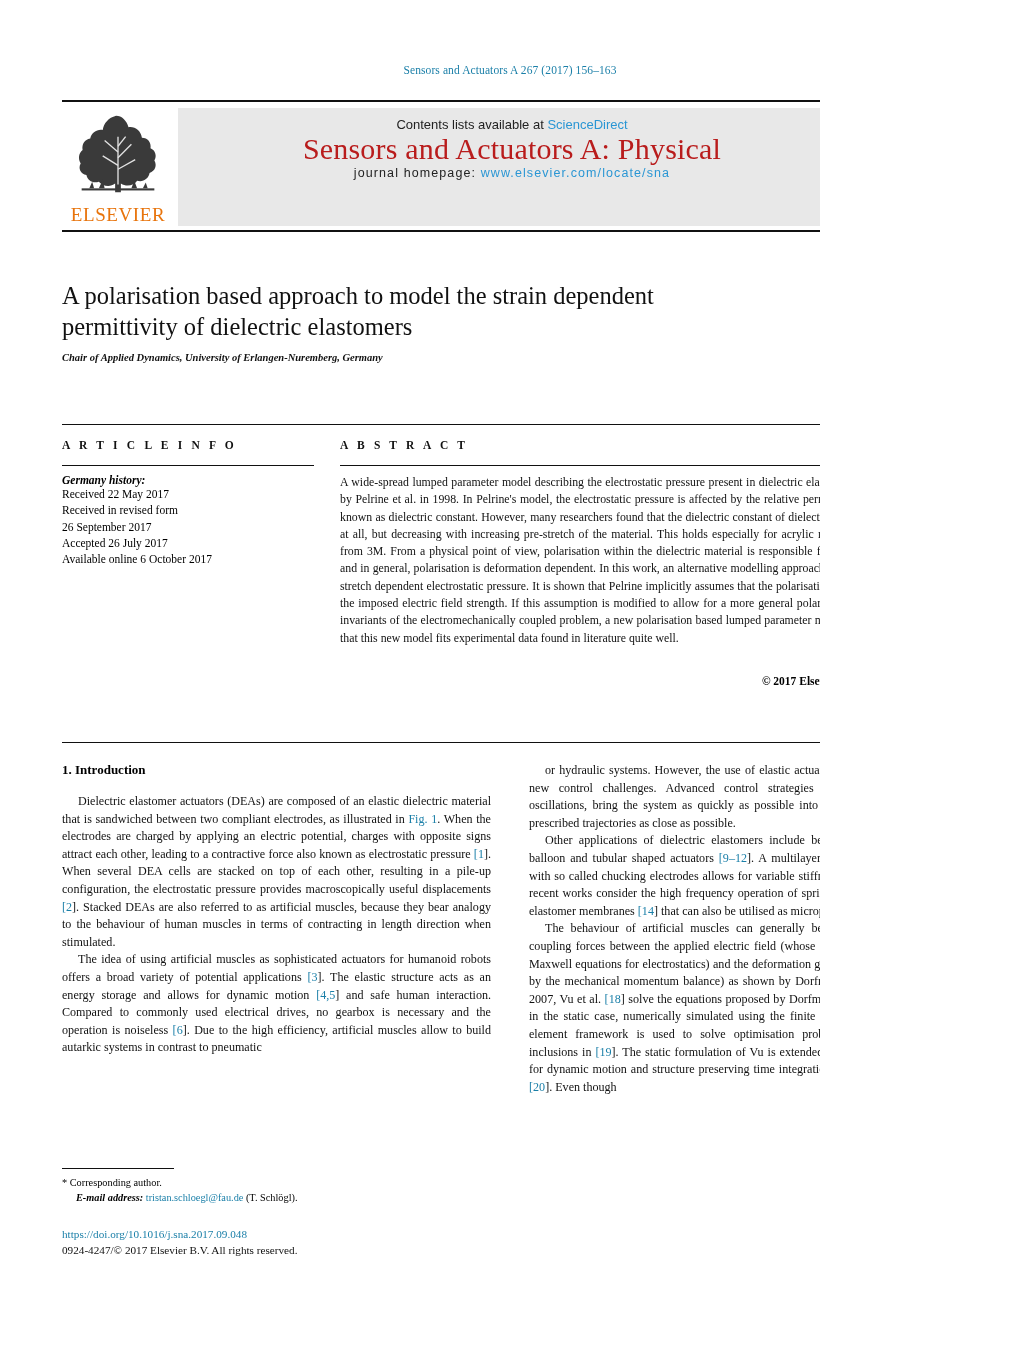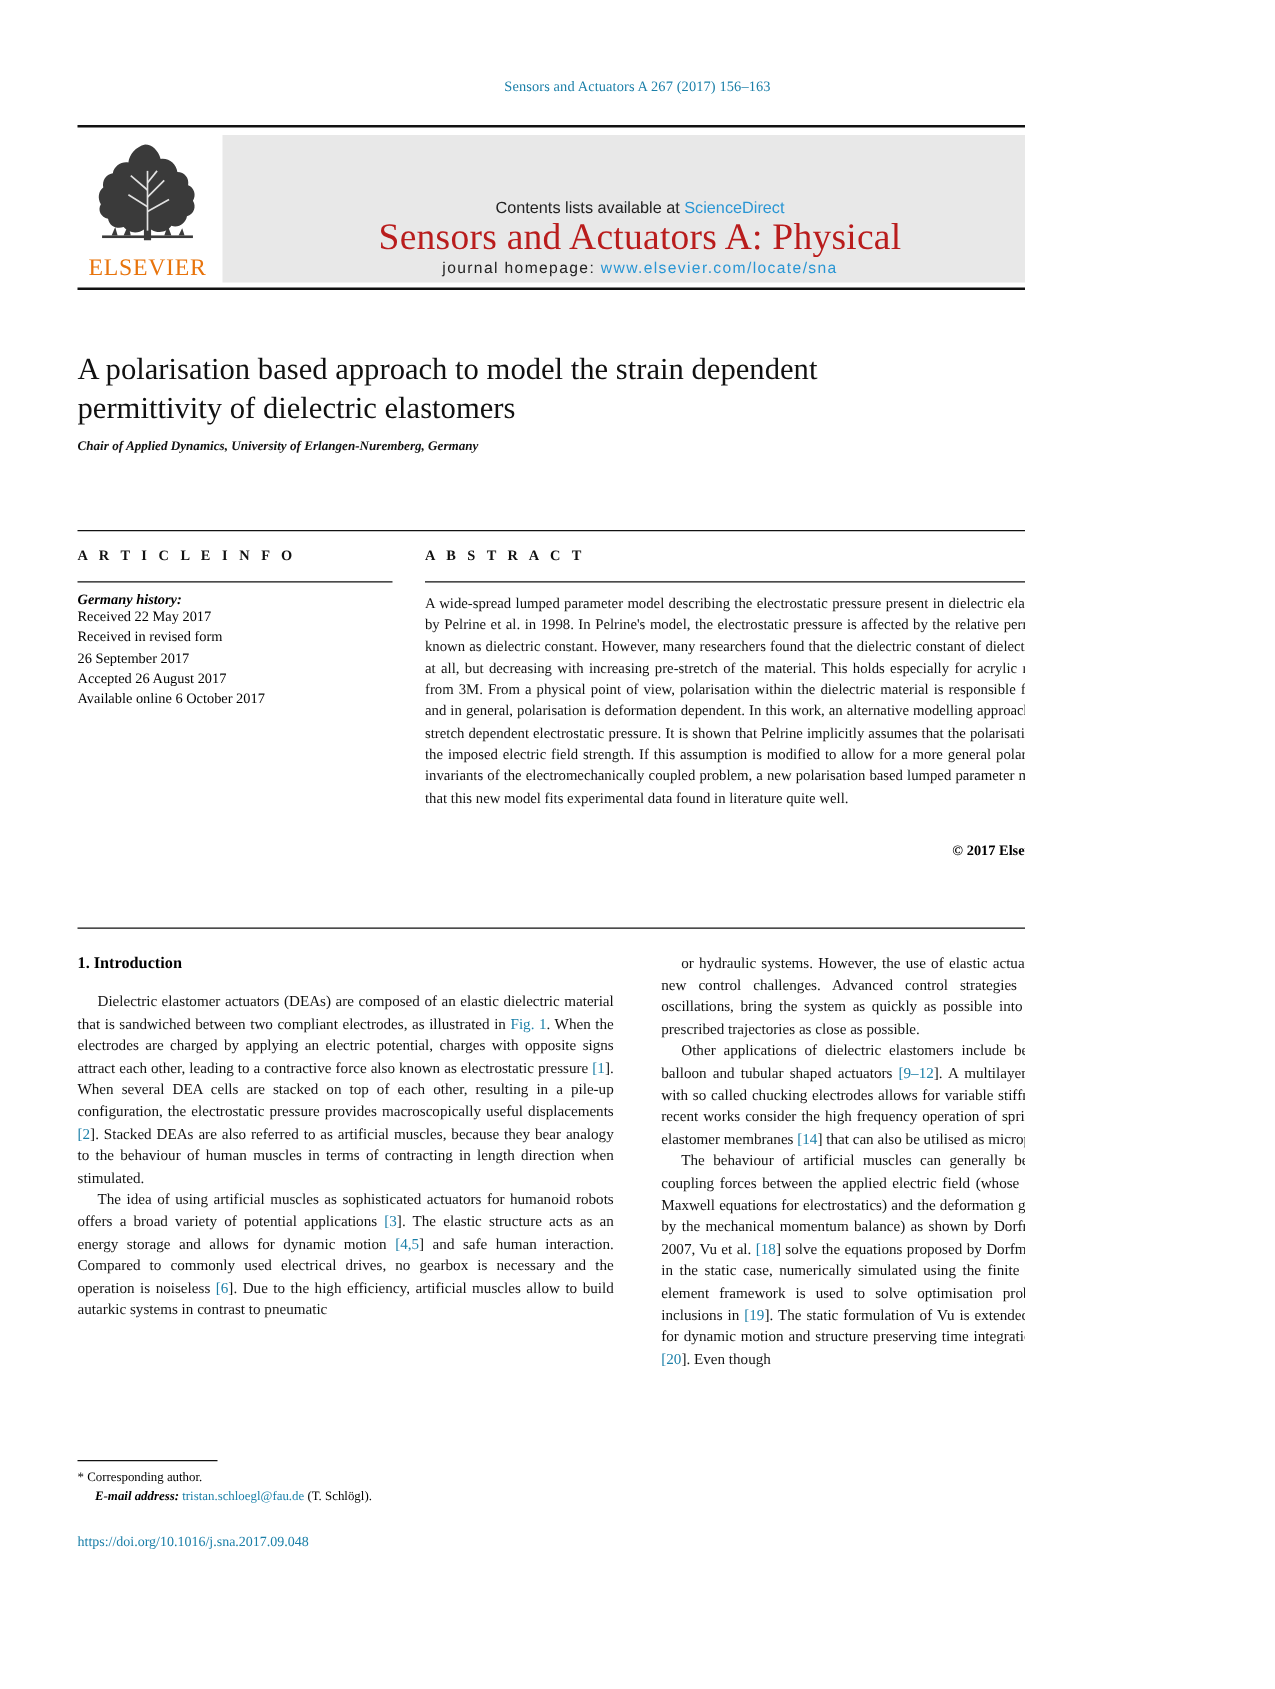--- a/index.html
+++ b/index.html
@@ -67,22 +67,22 @@
     color: #E8740C;
     font-weight: 400;
     line-height: 1;
   }
   .journal-band {
     flex: 1 1 auto;
     background: #e8e8e8;
     display: flex;
     flex-direction: column;
     align-items: center;
-    justify-content: flex-end;
-    padding: 9px 0 5px 0;
+    justify-content: flex-start;
+    padding: 9px 0 17px 0;
     margin-left: 4px;
   }
   .contents-line {
     font-size: 13px;
     color: #222;
     font-family: "Liberation Sans", sans-serif;
   }
   .contents-line .sd {
     color: #2a96d4;
   }
@@ -403,21 +403,21 @@
   </div>
 
   <div class="info-abstract">
     <div class="col-info">
       <div class="sec-head">A R T I C L E   I N F O</div>
       <div class="thin-rule"></div>
       <div class="hist-title">Germany history:</div>
       <div class="hist-line">Received 22 May 2017</div>
       <div class="hist-line">Received in revised form</div>
       <div class="hist-line">26 September 2017</div>
-      <div class="hist-line">Accepted 26 August 2017</div>
+      <div class="hist-line">Accepted 26 July 2017</div>
       <div class="hist-line">Available online 6 October 2017</div>
     </div>
 
     <div class="col-abstract">
       <div class="sec-head">A B S T R A C T</div>
       <div class="thin-rule"></div>
       <div class="abstract-body">A wide-spread lumped parameter model describing the electrostatic pressure present in dielectric elastomer actuators is presented by Pelrine et al. in 1998. In Pelrine's model, the electrostatic pressure is affected by the relative permittivity of the material, also known as dielectric constant. However, many researchers found that the dielectric constant of dielectric elastomers is not constant at all, but decreasing with increasing pre-stretch of the material. This holds especially for acrylic materials such as VHB 4910 from 3M. From a physical point of view, polarisation within the dielectric material is responsible for the material's permittivity and in general, polarisation is deformation dependent. In this work, an alternative modelling approach is presented, explaining the stretch dependent electrostatic pressure. It is shown that Pelrine implicitly assumes that the polarisation of the material is linear in the imposed electric field strength. If this assumption is modified to allow for a more general polarisation field that is based on invariants of the electromechanically coupled problem, a new polarisation based lumped parameter model is obtained. It is shown that this new model fits experimental data found in literature quite well.</div>
       <div class="copyright">© 2017 Elsevier B.V. All rights reserved.</div>
     </div>
   </div>
@@ -445,15 +445,16 @@
     </div>
     <div class="fn-line" style="padding-left:14px;text-indent:0">
       <span class="em">E-mail address:</span>
       <span class="fn-link">tristan.schloegl@fau.de</span>
       <span>(T. Schlögl).</span>
     </div>
   </div>
 
   <div class="doi-block">
     <div class="doi-line">https://doi.org/10.1016/j.sna.2017.09.048</div>
+    <div class="issn-line">0924-4247/© 2017 Elsevier B.V. All rights reserved.</div>
   </div>
 
 </div>
 
 </body></html>

